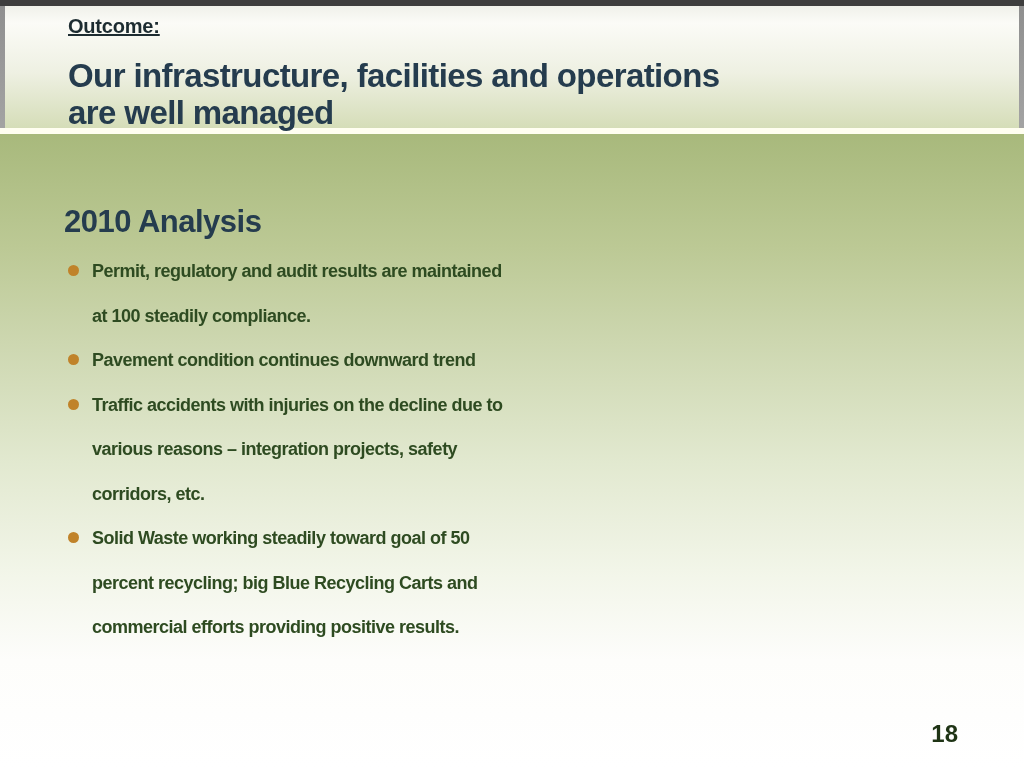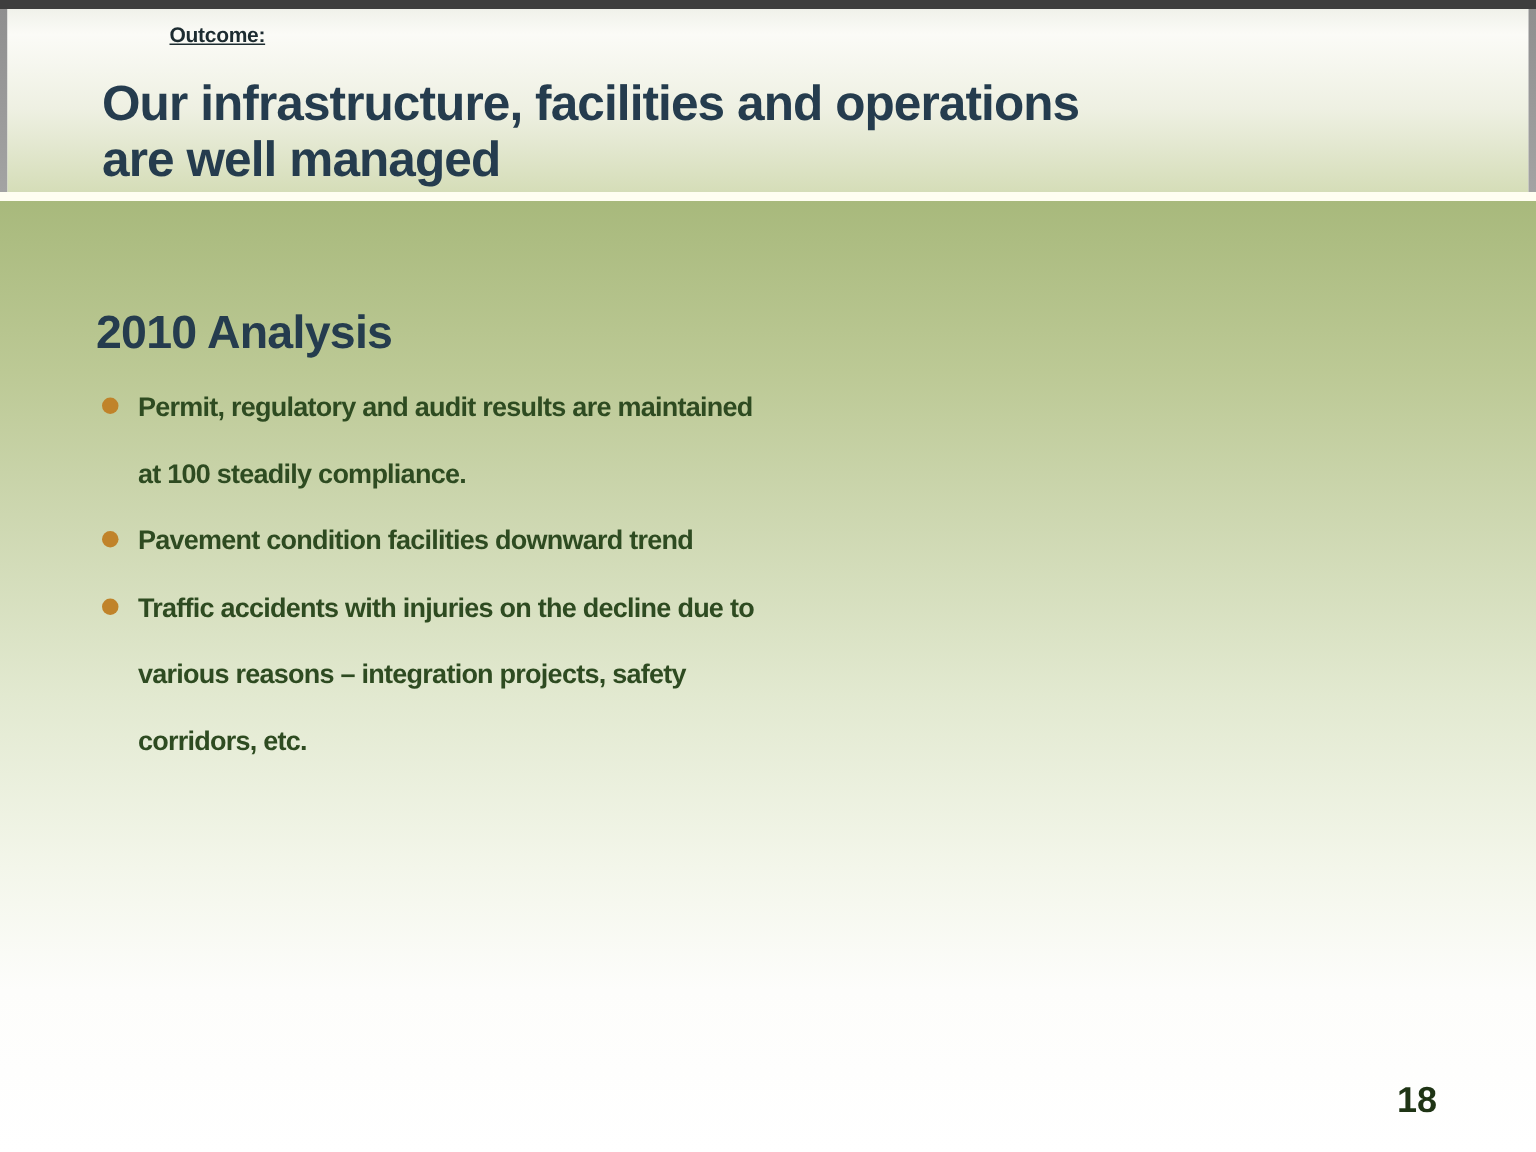--- a/index.html
+++ b/index.html
@@ -25,26 +25,25 @@
   .header-edge {
     width:5px;
     background:linear-gradient(180deg,#8f8f8f 0%, #a3a3a3 100%);
   }
   .header-main {
     flex:1;
     background:linear-gradient(180deg,#f0f1ea 0%, #fbfbf7 14%, #eef0e2 55%, #d5ddb8 100%);
     padding:9px 0 0 63px;
   }
   .kicker {
-    font-size:14px;
+    font-size:20px;
     font-weight:bold;
     color:#1d2c31;
     text-decoration:underline;
     letter-spacing:-0.2px;
-    margin-left:45px;
   }
   .title {
     margin-top:19px;
     font-size:33px;
     font-weight:bold;
     color:#253c4e;
     line-height:37px;
     letter-spacing:-0.6px;
   }
   .title-line { display:block; }
@@ -134,29 +133,37 @@
         <li class="bullet-item">
           <span class="bullet-dot" style="background: rgb(192, 131, 42);"></span>
           <span class="bullet-text">
             <span class="bullet-line">Permit, regulatory and audit results are maintained</span>
             <span class="bullet-line">at 100 steadily compliance.</span>
           </span>
         </li>
         <li class="bullet-item">
           <span class="bullet-dot" style="background: rgb(192, 131, 42);"></span>
           <span class="bullet-text">
-            <span class="bullet-line">Pavement condition facilities downward trend</span>
+            <span class="bullet-line">Pavement condition continues downward trend</span>
           </span>
         </li>
         <li class="bullet-item">
           <span class="bullet-dot" style="background: rgb(192, 131, 42);"></span>
           <span class="bullet-text">
             <span class="bullet-line">Traffic accidents with injuries on the decline due to</span>
             <span class="bullet-line">various reasons – integration projects, safety</span>
             <span class="bullet-line">corridors, etc.</span>
           </span>
         </li>
+        <li class="bullet-item">
+          <span class="bullet-dot" style="background: rgb(192, 131, 42);"></span>
+          <span class="bullet-text">
+            <span class="bullet-line">Solid Waste working steadily toward goal of 50</span>
+            <span class="bullet-line">percent recycling; big Blue Recycling Carts and</span>
+            <span class="bullet-line">commercial efforts providing positive results.</span>
+          </span>
+        </li>
       </ul>
 
     <div class="page-number">18</div>
   </div>
 
 </div>
 
 </body></html>

